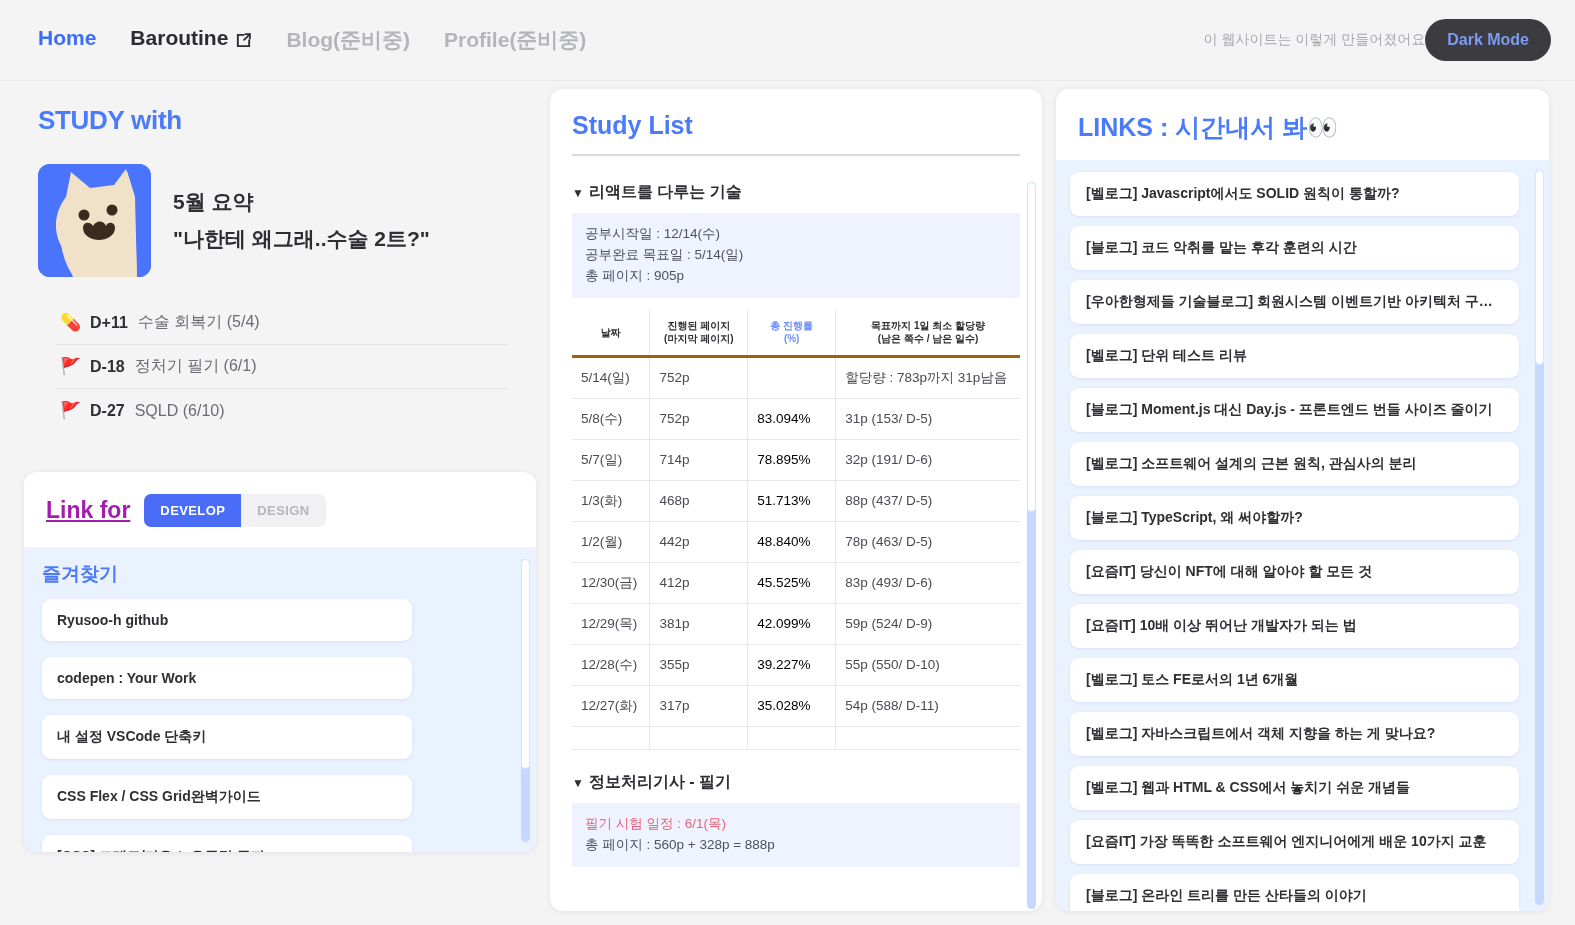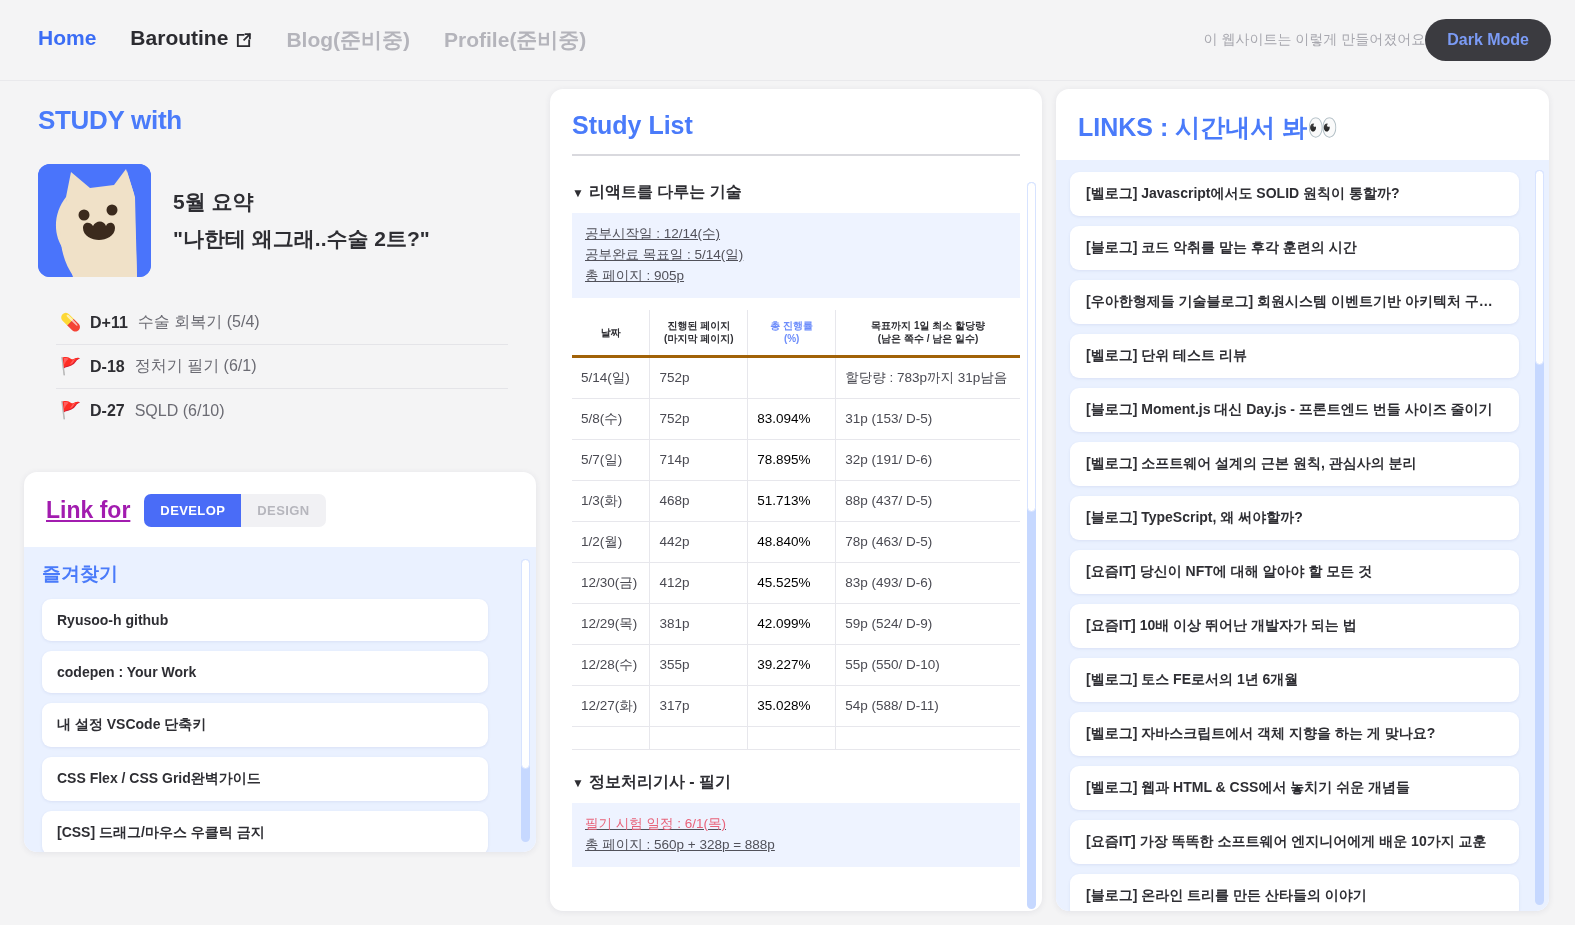--- a/index.html
+++ b/index.html
@@ -105,24 +105,24 @@
   }
   .toggle-btn.on { background: #4a6cf7; color: #fff; }
 
   .fav-panel {
     flex: 1; background: #eaf1ff; padding: 14px 18px 0 18px;
     position: relative; overflow: hidden;
   }
   .fav-title { font-size: 19px; font-weight: 700; color: #4a7bfa; margin-bottom: 12px; }
   .fav-item {
     background: #fff; border-radius: 9px;
-    padding: 13px 15px; margin-bottom: 10px;
+    padding: 13px 15px; margin-bottom: 16px;
     font-size: 14px; font-weight: 700; color: #2e2e33;
     box-shadow: 0 1px 3px rgba(70,90,160,0.10);
-    cursor: pointer; width: 446px;
+    cursor: pointer; width: 370px;
   }
   .sbar {
     position: absolute; top: 12px; right: 6px; bottom: 10px;
     width: 9px; background: #c6d8ff; border-radius: 5px; cursor: pointer;
   }
   .sbar .thumb {
     position: absolute; left: 0; width: 9px;
     background: #ffffff; border-radius: 5px;
     border: 1px solid #d7e3ff;
   }
@@ -134,21 +134,21 @@
   .sl-rule { height: 2px; background: #d9d9de; margin: 14px 0 0 0; }
   .sl-body { flex: 1; position: relative; overflow: hidden; padding: 0 22px; }
 
   .sl-sec-title {
     font-size: 16px; font-weight: 700; color: #2e2e33;
     padding: 14px 0 10px 0; cursor: pointer;
   }
   .tri { font-size: 12px; margin-right: 5px; }
   .sl-info {
     background: #eef3ff; font-size: 13.5px; color: #51515a;
-    padding: 11px 13px; line-height: 1.55; text-decoration: underline;
+    padding: 11px 13px; line-height: 1.55;
   }
   .sl-info .hl { color: #e8637a; }
 
   table.progress { border-collapse: collapse; width: 100%; margin-top: 12px; }
   table.progress th {
     font-size: 10px; font-weight: 700; color: #2e2e33;
     padding: 9px 8px; border-bottom: 3px solid #a16207;
     line-height: 1.35;
   }
   table.progress th.pct { color: #6d8dfb; }

